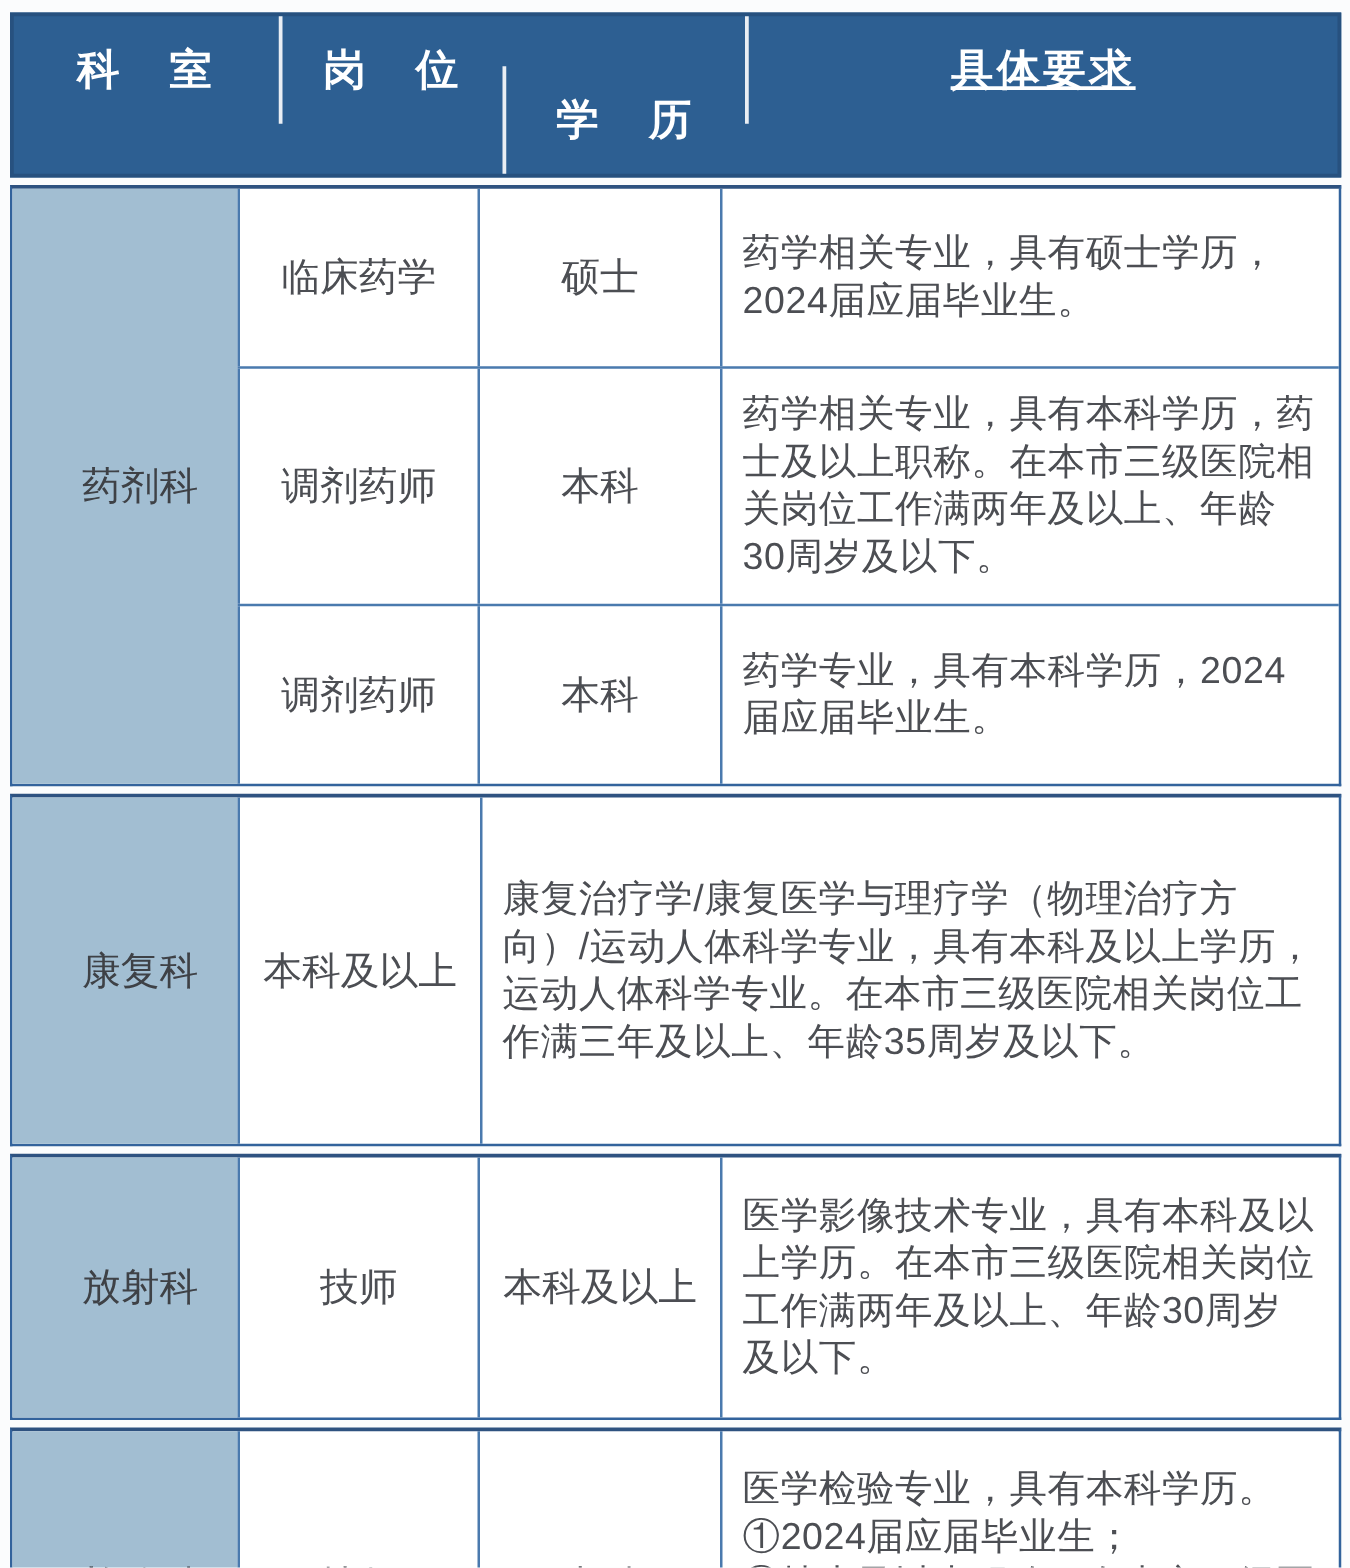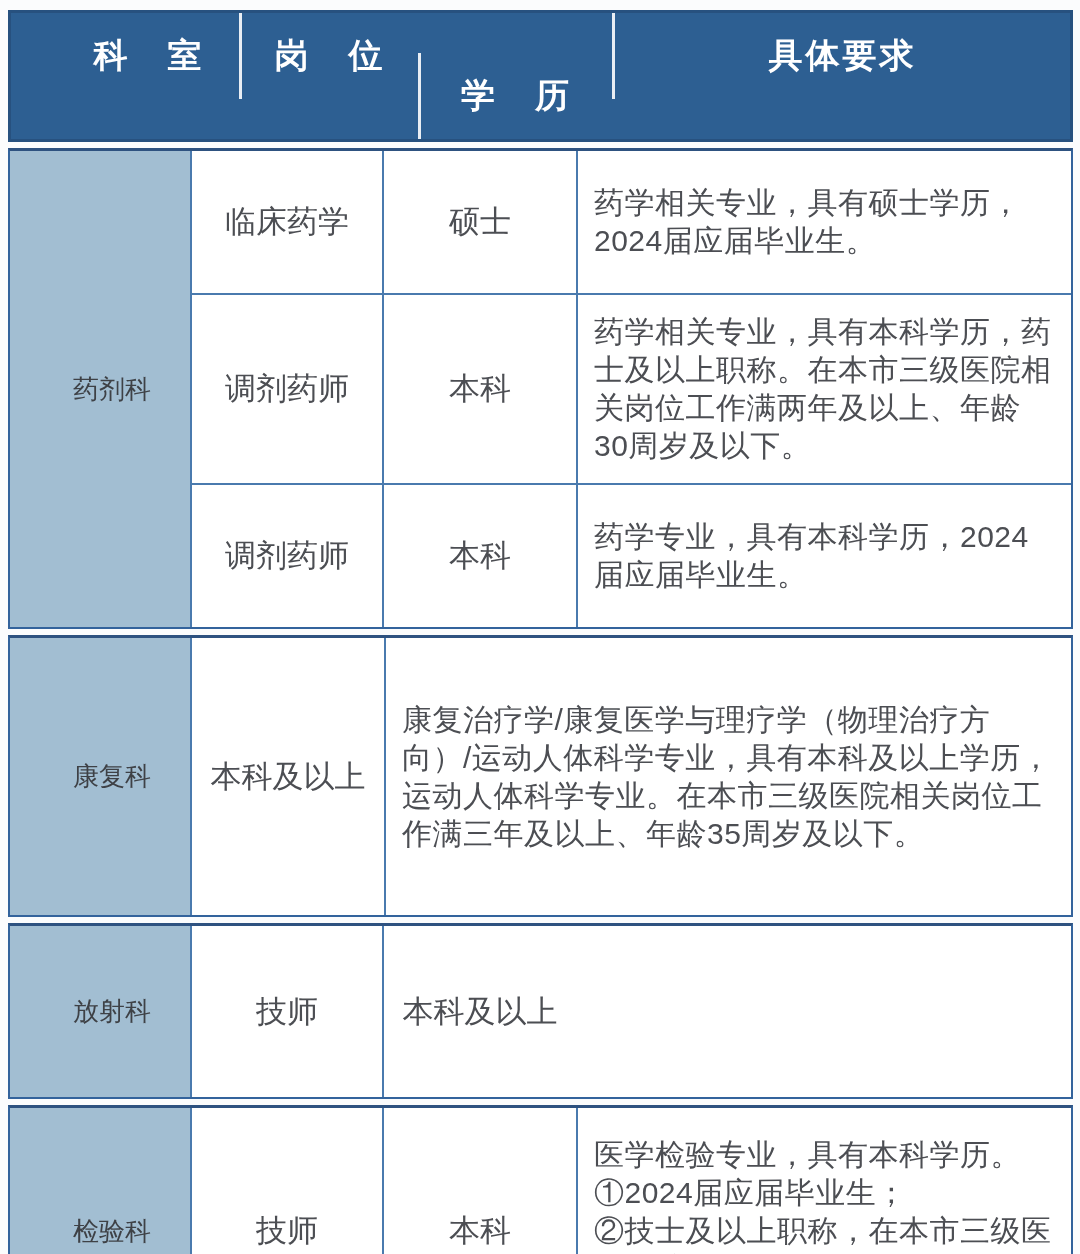--- a/index.html
+++ b/index.html
@@ -25,30 +25,30 @@
     border:3px solid #27517f;
   }
   .hcell{
     display:flex;align-items:center;justify-content:center;
     color:#ffffff;font-weight:bold;
     font-size:34px;letter-spacing:3px;
     height:86px;box-sizing:border-box;
   }
   .hcell + .hcell{border-left:3px solid #e9eef4;}
 
-  .c1{width:180px;margin-left:48px;}
+  .c1{width:212px;}
   .c2{width:179px;}
   .c3{width:194px;margin-top:40px;}
-  .c4{flex:1;}
+  .c4{flex:1;text-decoration:underline;}
 
   .dept{
     width:180px;flex:0 0 180px;
     background:#a2bed2;
     display:flex;align-items:center;justify-content:center;
-    font-size:26px;color:#3e4146;
+    font-size:31px;color:#3e4146;
     box-sizing:border-box;
     padding-left:24px;
   }
   .rows{flex:1;display:flex;flex-direction:column;}
   .row{display:flex;flex:1;box-sizing:border-box;}
   .row + .row{border-top:2px solid #4a7aae;}
 
   .cell{
     display:flex;align-items:center;justify-content:center;
     font-size:31px;color:#4c4e53;
@@ -118,20 +118,21 @@
       </div>
     </div>
   </div>
 
   <div class="section s3">
     <div class="dept">放射科</div>
     <div class="rows">
       <div class="row">
         <div class="cell pos">技师</div>
         <div class="cell edu">本科及以上</div>
+        <div class="cell req">医学影像技术专业，具有本科及以上学历。在本市三级医院相关岗位工作满两年及以上、年龄30周岁及以下。</div>
       </div>
     </div>
   </div>
 
   <div class="section s4">
     <div class="dept">检验科</div>
     <div class="rows">
       <div class="row">
         <div class="cell pos">技师</div>
         <div class="cell edu">本科</div>

